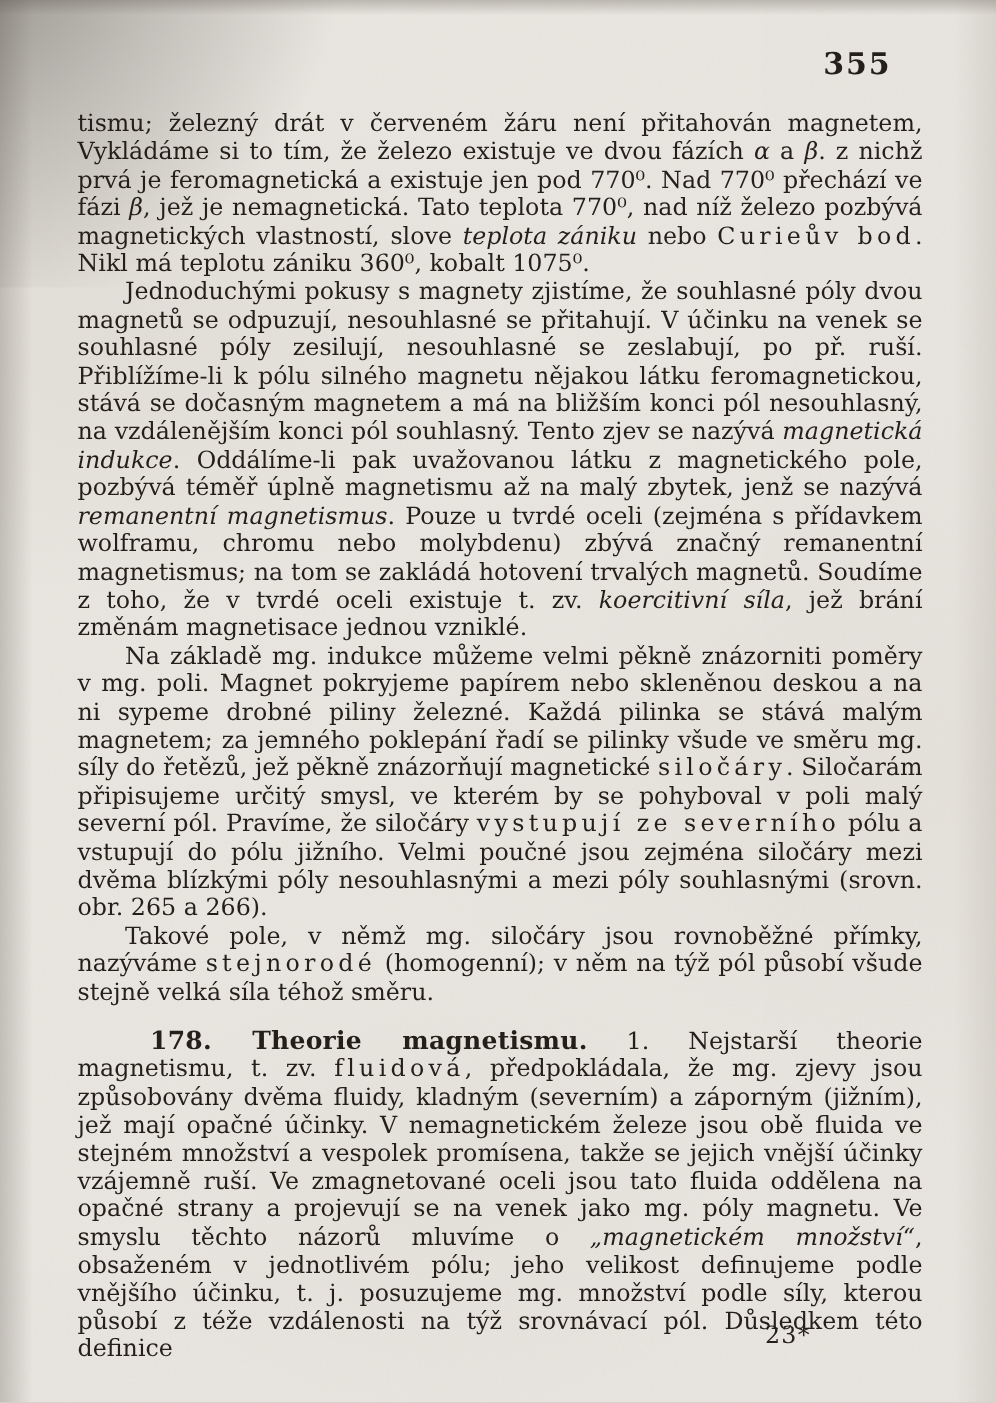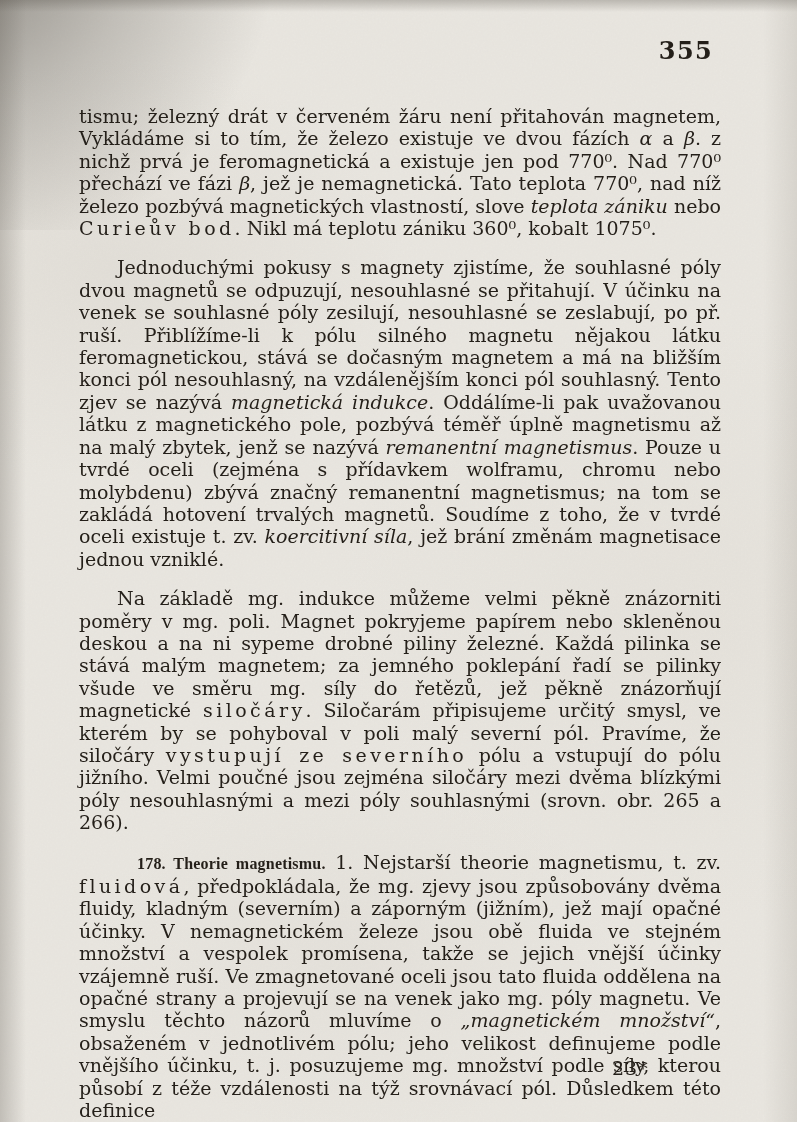--- a/index.html
+++ b/index.html
@@ -36,27 +36,27 @@
   }
   .page-number{
     position:absolute;top:36px;left:650px;width:72px;text-align:center;
     font-size:24px;font-weight:bold;letter-spacing:1.5px;
   }
   .text-block{
     position:absolute;left:62px;top:88px;width:676px;
     font-size:19px;line-height:22.4px;text-align:justify;
     text-rendering:optimizeLegibility;
   }
-  .para{margin:17px;text-indent:38px;}
+  .para{margin:0;text-indent:38px;}
   .para.no-indent{text-indent:0;}
   .para.section{text-indent:58px;margin-top:16px;}
   .seg{font-style:normal;}
   .italic{font-style:italic;}
   .spaced{letter-spacing:0.18em;}
-  .bold-head{font-weight:bold;font-size:16px;letter-spacing:0.2px;font-family:Liberation Serif, serif;}
+  .bold-head{font-weight:bold;font-size:20px;letter-spacing:0.2px;}
   .signature-mark{
     position:absolute;top:1057px;left:612px;
     font-size:19px;font-weight:normal;letter-spacing:1px;
   }
 </style>
 </head>
 <body>
 
 <div class="page">
 
@@ -76,20 +76,21 @@
   <div class="page-number">355</div>
 
   <main class="text-block">
 
     <p class="para no-indent"><span class="seg">tismu; železný drát v červeném žáru není přitahován magnetem, Vykládáme si to tím, že železo existuje ve dvou fázích </span><span class="seg italic">α</span><span class="seg"> a </span><span class="seg italic">β</span><span class="seg">. z nichž prvá je feromagnetická a existuje jen pod 770⁰. Nad 770⁰ přechází ve fázi </span><span class="seg italic">β</span><span class="seg">, jež je nemagnetická. Tato teplota 770⁰, nad níž železo pozbývá magnetických vlastností, slove </span><span class="seg italic">teplota zániku</span><span class="seg"> nebo </span><span class="seg spaced">Curieův bod</span><span class="seg">. Nikl má teplotu zániku 360⁰, kobalt 1075⁰.</span></p>
 
     <p class="para"><span class="seg">Jednoduchými pokusy s magnety zjistíme, že souhlasné póly dvou magnetů se odpuzují, nesouhlasné se přitahují. V účinku na venek se souhlasné póly zesilují, nesouhlasné se zeslabují, po př. ruší. Přiblížíme-li k pólu silného magnetu nějakou látku feromagnetickou, stává se dočasným magnetem a má na bližším konci pól nesouhlasný, na vzdálenějším konci pól souhlasný. Tento zjev se nazývá </span><span class="seg italic">magnetická indukce</span><span class="seg">. Oddálíme-li pak uvažovanou látku z magnetického pole, pozbývá téměř úplně magnetismu až na malý zbytek, jenž se nazývá </span><span class="seg italic">remanentní magnetismus</span><span class="seg">. Pouze u tvrdé oceli (zejména s přídavkem wolframu, chromu nebo molybdenu) zbývá značný remanentní magnetismus; na tom se zakládá hotovení trvalých magnetů. Soudíme z toho, že v tvrdé oceli existuje t. zv. </span><span class="seg italic">koercitivní síla</span><span class="seg">, jež brání změnám magnetisace jednou vzniklé.</span></p>
 
     <p class="para"><span class="seg">Na základě mg. indukce můžeme velmi pěkně znázorniti poměry v mg. poli. Magnet pokryjeme papírem nebo skleněnou deskou a na ni sypeme drobné piliny železné. Každá pilinka se stává malým magnetem; za jemného poklepání řadí se pilinky všude ve směru mg. síly do řetězů, jež pěkně znázorňují magnetické </span><span class="seg spaced">siločáry</span><span class="seg">. Siločarám připisujeme určitý smysl, ve kterém by se pohyboval v poli malý severní pól. Pravíme, že siločáry </span><span class="seg spaced">vystupují ze severního</span><span class="seg"> pólu a vstupují do pólu jižního. Velmi poučné jsou zejména siločáry mezi dvěma blízkými póly nesouhlasnými a mezi póly souhlasnými (srovn. obr. 265 a 266).</span></p>
 
+    <p class="para"><span class="seg">Takové pole, v němž mg. siločáry jsou rovnoběžné přímky, nazýváme </span><span class="seg spaced">stejnorodé</span><span class="seg"> (homogenní); v něm na týž pól působí všude stejně velká síla téhož směru.</span></p>
 
     <p class="para section"><span class="seg bold-head">178. Theorie magnetismu.</span><span class="seg"> 1. Nejstarší theorie magnetismu, t. zv. </span><span class="seg spaced">fluidová</span><span class="seg">, předpokládala, že mg. zjevy jsou způsobovány dvěma fluidy, kladným (severním) a záporným (jižním), jež mají opačné účinky. V nemagnetickém železe jsou obě fluida ve stejném množství a vespolek promísena, takže se jejich vnější účinky vzájemně ruší. Ve zmagnetované oceli jsou tato fluida oddělena na opačné strany a projevují se na venek jako mg. póly magnetu. Ve smyslu těchto názorů mluvíme o </span><span class="seg italic">„magnetickém množství“</span><span class="seg">, obsaženém v jednotlivém pólu; jeho velikost definujeme podle vnějšího účinku, t. j. posuzujeme mg. množství podle síly, kterou působí z téže vzdálenosti na týž srovnávací pól. Důsledkem této definice</span></p>
 
   </main>
 
   <div class="signature-mark">23*</div>
 
 </div>
 
 </body></html>

